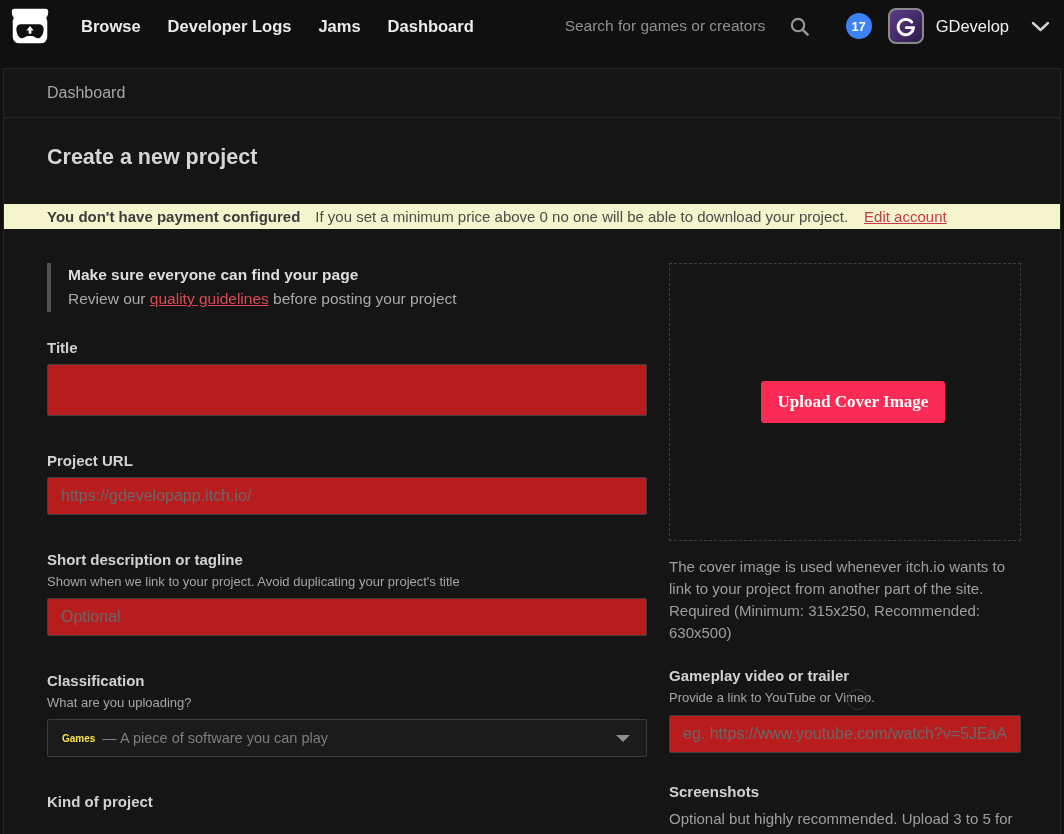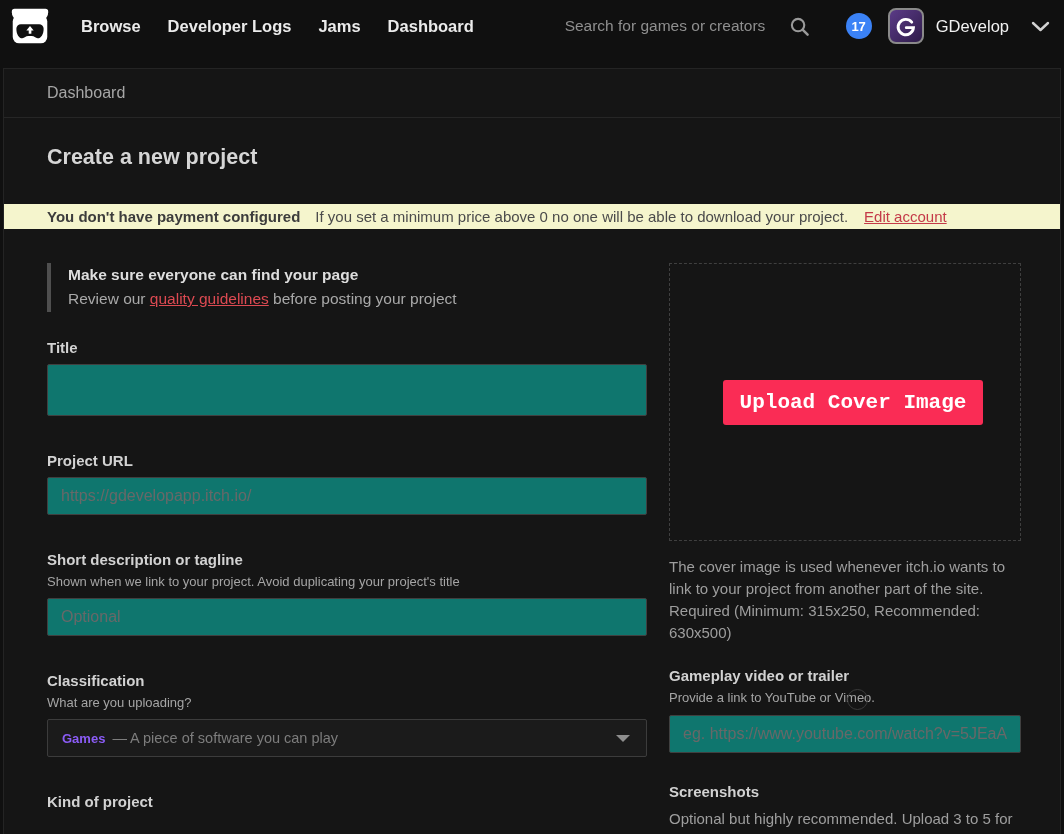--- a/index.html
+++ b/index.html
@@ -73,51 +73,51 @@
 
   .callout { border-left:4px solid #4f4f4f; padding:3px 0 4px 17px; margin-bottom:27px; }
   .callout-title { color:#dedede; font-weight:bold; font-size:15.5px; margin-bottom:6px; }
   .callout-sub { color:#a9a9a9; font-size:15.5px; }
   .red-link { color:#dd4a52; text-decoration:underline; cursor:pointer; }
 
   .field { margin-bottom:36px; }
   .field-label { color:#d2d2d2; font-size:15px; font-weight:bold; margin-bottom:8px; }
   .field-hint { color:#a5a5a5; font-size:13px; margin:-2px 0 9px; }
   .text-input {
-    width:100%; height:38px; background:#0f766e; border:1px solid #404040;
+    width:100%; height:38px; background:#b91c1c; border:1px solid #404040;
     border-radius:2px; color:#c8c8c8; font-size:16px; padding:8px 13px;
     outline:none; font-family:"Liberation Sans", sans-serif;
   }
   .text-input::placeholder { color:#686868; }
   .title-input { height:52px; }
 
   .select {
     height:38px; background:#1b1b1b; border:1px solid #3c3c3c; border-radius:2px;
     display:flex; align-items:center; padding:0 40px 0 14px;
     position:relative; cursor:pointer;
   }
-  .select-value { color:#8b5cf6; font-size:13px; font-weight:bold; margin-right:7px; }
+  .select-value { color:#fde047; font-size:10px; font-weight:bold; margin-right:7px; }
   .select-desc { color:#7d7d7d; font-size:14.5px; }
   .select-caret {
     position:absolute; right:16px; top:15px; width:0; height:0;
     border-left:7px solid transparent; border-right:7px solid transparent;
     border-top:7px solid #8e8e8e;
   }
   .cutoff-label { margin-bottom:16px; }
 
   
   .cover-box {
     height:278px; border:1px dashed #3f3f3f;
     display:flex; align-items:center; justify-content:center;
     margin-bottom:15px;
   }
   .upload-btn {
     background:#fa2c55; color:#ffffff; border:none; border-radius:3px;
-    font-weight:bold; font-size:21px; padding:11px 17px; cursor:pointer;
-    font-family:Liberation Mono, monospace;
+    font-weight:bold; font-size:17px; padding:11px 17px; cursor:pointer;
+    font-family:Liberation Serif, serif;
     margin-left:16px;
   }
   .cover-hint { color:#9e9e9e; font-size:15px; line-height:22px; margin-bottom:23px; }
   .video-hint-wrap { position:relative; }
   .faint-ring {
     position:absolute; left:178px; top:-1px; width:21px; height:21px;
     border:1px solid #3a3a3a; border-radius:50%; pointer-events:none;
   }
   .screens-field { margin-top:30px; }
   .screens-hint { color:#9e9e9e; font-size:15px; line-height:22px; margin-top:7px; }

